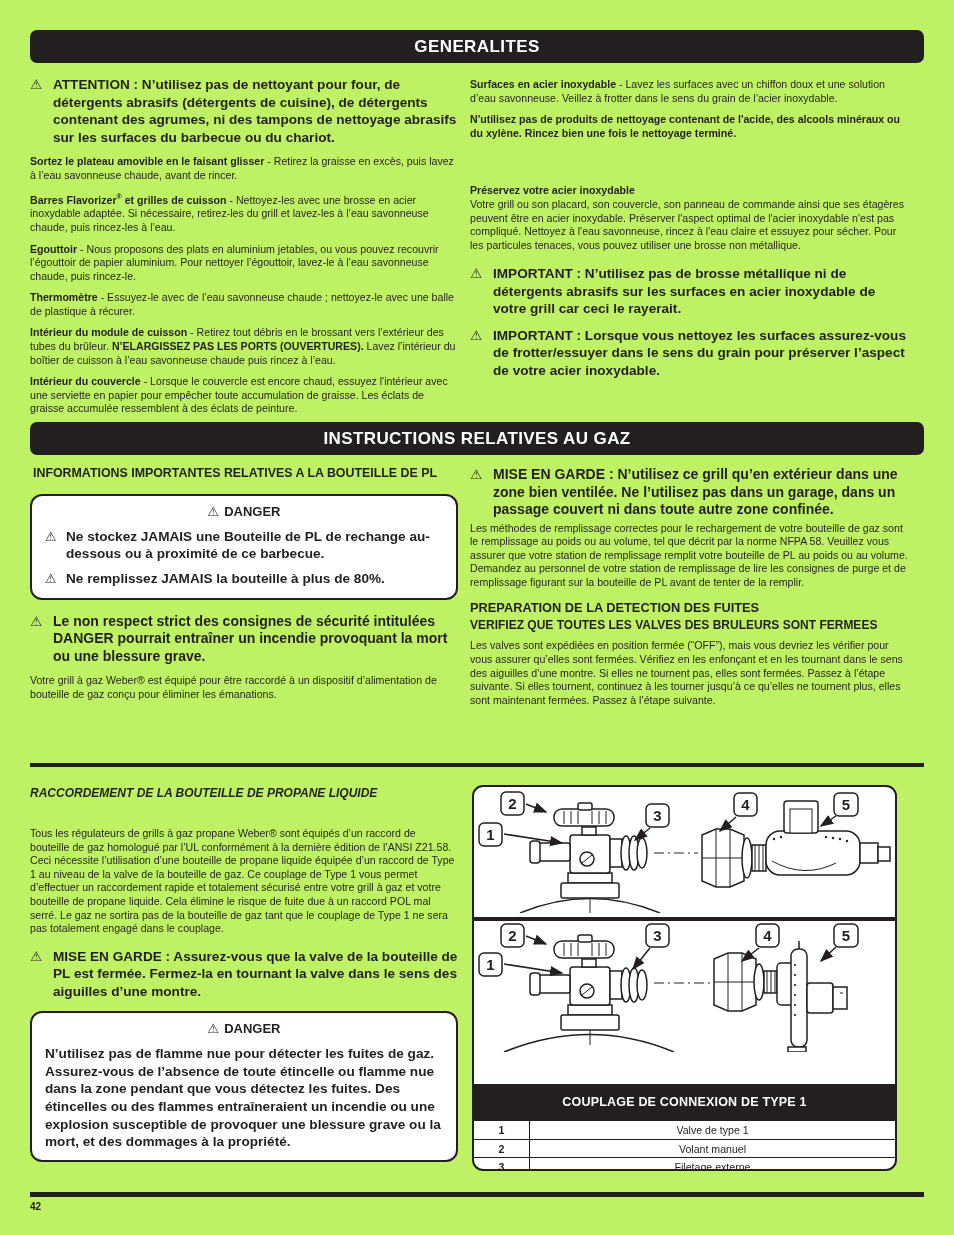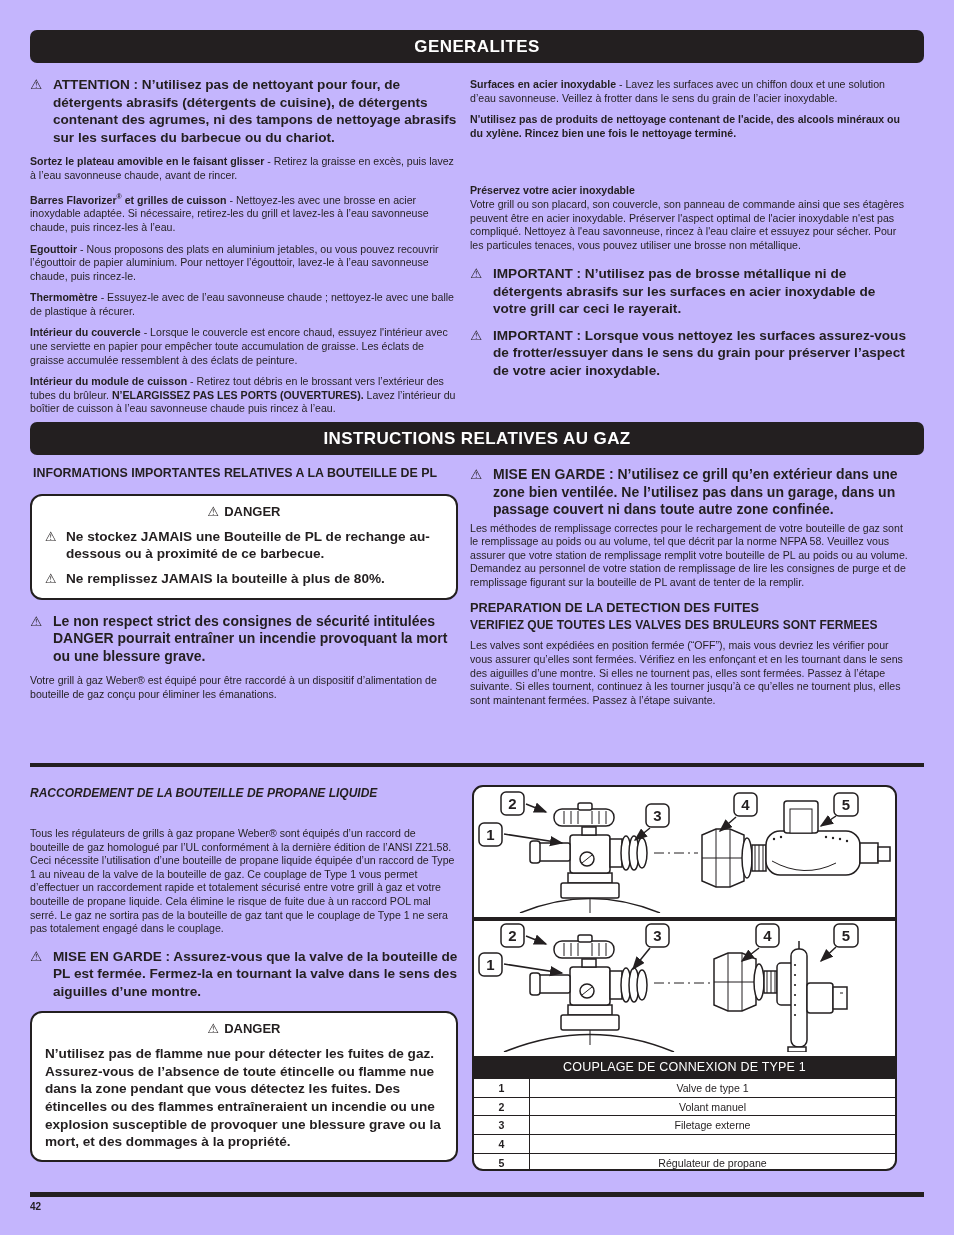--- a/index.html
+++ b/index.html
@@ -1,17 +1,17 @@
 <!DOCTYPE html>
 <html lang="fr"><head>
 <meta charset="utf-8">
 <style>
   html,body { margin:0; padding:0; background:#fff; }
   .page {
-    position:relative; width:954px; height:1235px; background:#c4b5fd;
+    position:relative; width:954px; height:1235px; background:#bef264;
     font-family:"Liberation Sans","DejaVu Sans",sans-serif; color:#231f20; overflow:hidden;
   }
   .bar {
     position:absolute; background:#231f20; border-radius:7px; color:#fff;
     display:flex; align-items:center; justify-content:center;
     font-weight:bold; font-size:17px; letter-spacing:.4px;
   }
   .col { position:absolute; }
   p { margin:0; }
   .body-p { font-size:10.6px; line-height:13.6px; margin-bottom:8px; }
@@ -24,21 +24,21 @@
   .h-small2 { font-weight:bold; font-size:12px; line-height:15px; margin:11px 0 3px; }
   .danger-box { border:2.5px solid #231f20; border-radius:12px; padding:8px 13px 9px; margin-bottom:13px; background:#fff; }
   .danger-title { display:flex; justify-content:center; gap:5px; font-weight:bold; font-size:13px; margin-bottom:9px; }
   .danger-title .wicon { font-weight:normal; }
   .danger-item { display:flex; gap:5px; font-weight:bold; font-size:13.6px; line-height:17px; margin-bottom:8px; }
   .danger-item .wicon { flex:0 0 16px; font-weight:normal; font-size:13px; }
   .danger-body { font-weight:bold; font-size:13.6px; line-height:17.6px; }
   .rule { position:absolute; background:#231f20; }
   .diagram-box { position:absolute; border:2px solid #231f20; border-radius:11px; overflow:hidden; background:#fff; }
   .diag-divider { height:4px; background:#231f20; }
-  .tbl-header { height:22px; background:#231f20; color:#fff; font-weight:normal; font-size:12.5px; display:flex; align-items:center; justify-content:center; letter-spacing:.2px; }
+  .tbl-header { height:36px; background:#231f20; color:#fff; font-weight:bold; font-size:12.5px; display:flex; align-items:center; justify-content:center; letter-spacing:.2px;margin-top:28px; }
   .tbl-row { display:grid; grid-template-columns:56px 1fr; border-top:1.4px solid #231f20; height:17.7px; }
   .tbl-row:first-of-type { border-top:none; }
   .tbl-num { border-right:1.4px solid #231f20; display:flex; align-items:center; justify-content:center; font-weight:bold; font-size:10.6px; }
   .tbl-label { display:flex; align-items:center; justify-content:center; font-size:10.6px; }
   .page-num { position:absolute; font-weight:bold; font-size:10px; }
   svg text.callout-num { font-family:"Liberation Sans","DejaVu Sans",sans-serif; font-weight:bold; font-size:15px; }
   svg .ln { stroke:#231f20; fill:none; stroke-width:1.5; }
   svg .fillw { fill:#fff; }
   svg .thin { stroke-width:1; }
 </style>
@@ -53,22 +53,22 @@
 
   <div class="col" style="left:30px; top:76px; width:428px;">
     <div class="warn">
       <span class="wicon">⚠</span>
       <span>ATTENTION : N’utilisez pas de nettoyant pour four, de détergents abrasifs (détergents de cuisine), de détergents contenant des agrumes, ni des tampons de nettoyage abrasifs sur les surfaces du barbecue ou du chariot.</span>
     </div>
     <p class="body-p"><b>Sortez le plateau amovible en le faisant glisser</b><span> - Retirez la graisse en excès, puis lavez à l’eau savonneuse chaude, avant de rincer.</span></p>
     <p class="body-p"><b>Barres Flavorizer</b><span class="sup">®</span><b> et grilles de cuisson</b><span> - Nettoyez-les avec une brosse en acier inoxydable adaptée. Si nécessaire, retirez-les du grill et lavez-les à l’eau savonneuse chaude, puis rincez-les à l’eau.</span></p>
     <p class="body-p"><b>Egouttoir</b><span> - Nous proposons des plats en aluminium jetables, ou vous pouvez recouvrir l’égouttoir de papier aluminium. Pour nettoyer l’égouttoir, lavez-le à l’eau savonneuse chaude, puis rincez-le.</span></p>
     <p class="body-p"><b>Thermomètre</b><span> - Essuyez-le avec de l’eau savonneuse chaude ; nettoyez-le avec une balle de plastique à récurer.</span></p>
+    <p class="body-p"><b>Intérieur du module de cuisson</b><span> - Retirez tout débris en le brossant vers l’extérieur des tubes du brûleur. </span><b>N’ELARGISSEZ PAS LES PORTS (OUVERTURES).</b><span> Lavez l’intérieur du boîtier de cuisson à l’eau savonneuse chaude puis rincez à l’eau.</span></p>
     <p class="body-p"><b>Intérieur du couvercle</b><span> - Lorsque le couvercle est encore chaud, essuyez l'intérieur avec une serviette en papier pour empêcher toute accumulation de graisse. Les éclats de graisse accumulée ressemblent à des éclats de peinture.</span></p>
-    <p class="body-p"><b>Intérieur du module de cuisson</b><span> - Retirez tout débris en le brossant vers l’extérieur des tubes du brûleur. </span><b>N’ELARGISSEZ PAS LES PORTS (OUVERTURES).</b><span> Lavez l’intérieur du boîtier de cuisson à l’eau savonneuse chaude puis rincez à l’eau.</span></p>
   </div>
 
   <div class="col" style="left:470px; top:78px; width:440px;">
     <p class="body-p"><b>Surfaces en acier inoxydable</b><span> - Lavez les surfaces avec un chiffon doux et une solution d’eau savonneuse. Veillez à frotter dans le sens du grain de l’acier inoxydable.</span></p>
     <p class="body-p"><b>N'utilisez pas de produits de nettoyage contenant de l'acide, des alcools minéraux ou du xylène. Rincez bien une fois le nettoyage terminé.</b></p>
     <p class="body-p"><b class="lead-line">Préservez votre acier inoxydable</b><span>Votre grill ou son placard, son couvercle, son panneau de commande ainsi que ses étagères peuvent être en acier inoxydable. Préserver l'aspect optimal de l'acier inoxydable n'est pas compliqué. Nettoyez à l'eau savonneuse, rincez à l'eau claire et essuyez pour sécher. Pour les particules tenaces, vous pouvez utiliser une brosse non métallique.</span></p>
     <div class="warn" style="margin-top:13px;">
       <span class="wicon">⚠</span>
       <span>IMPORTANT : N’utilisez pas de brosse métallique ni de détergents abrasifs sur les surfaces en acier inoxydable de votre grill car ceci le rayerait.</span>
     </div>

